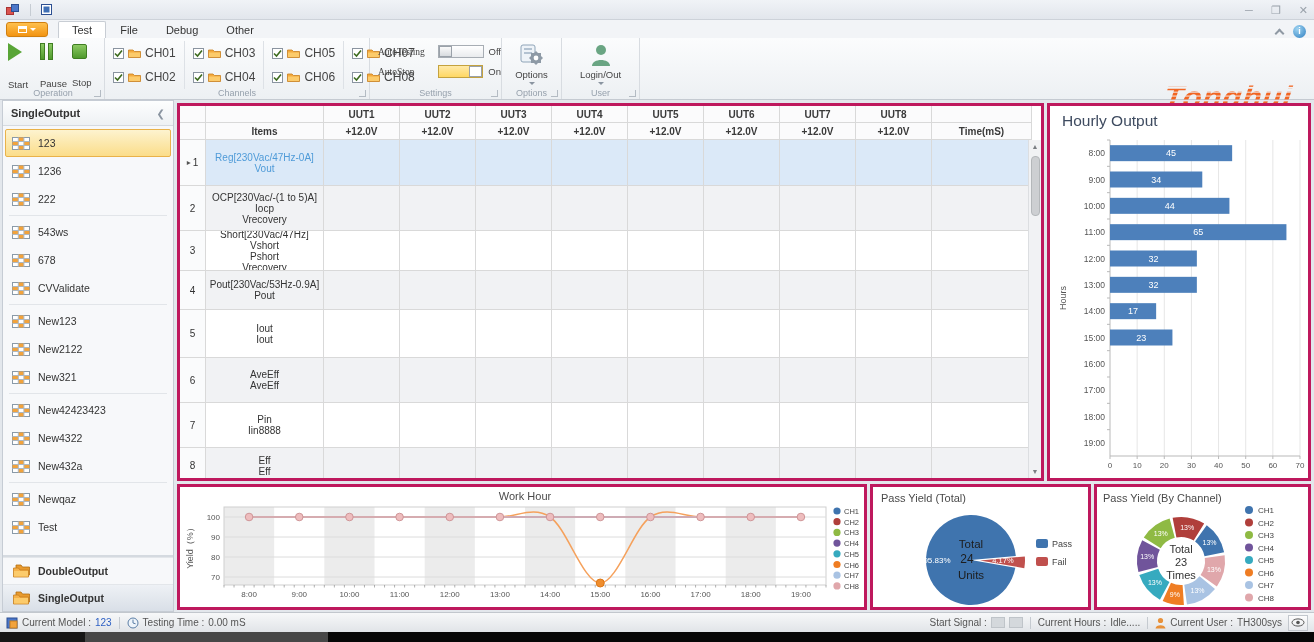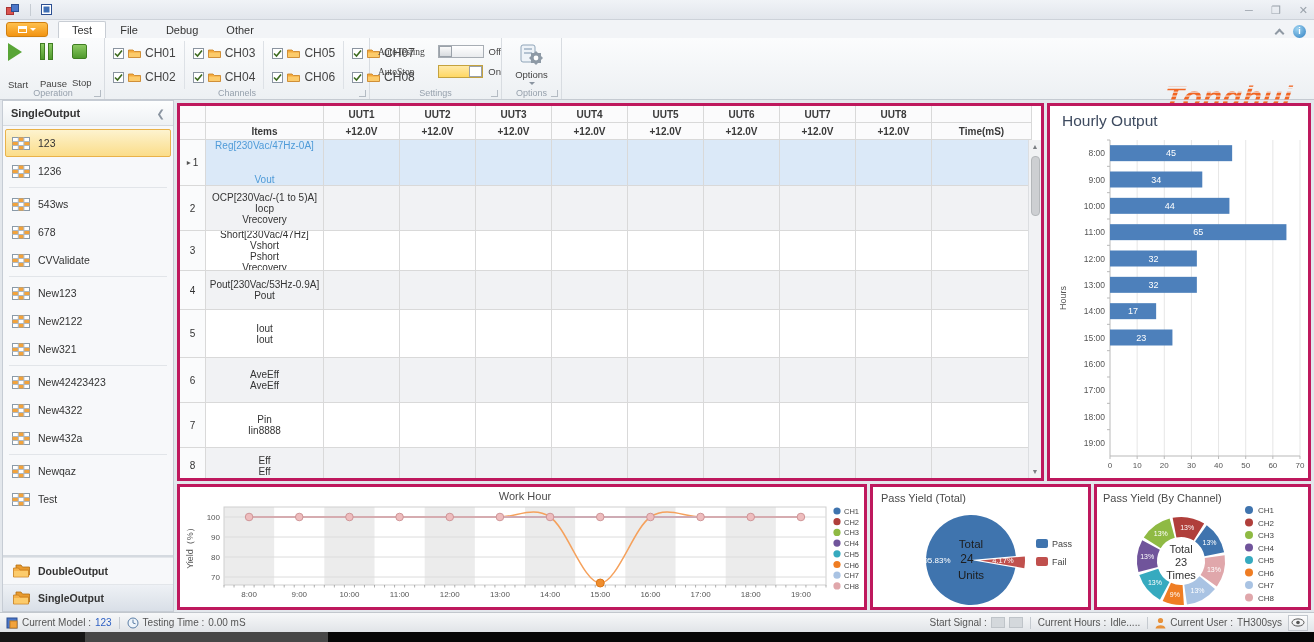--- a/index.html
+++ b/index.html
@@ -301,20 +301,32 @@
           <circle cx="0" cy="0" r="2.4" fill="#fff"></circle>
         </g>
       </svg>
       <span class="lbl">Options</span>
       <span class="caret"></span>
     </div>
     <div class="grp-label">Options</div>
     <span class="launcher"></span>
   </div>
 
+  <div class="grp" style="left:562px;width:78px;">
+    <div class="bigbtn">
+      <svg width="22" height="24">
+        <circle cx="11" cy="7" r="5" fill="#6aa583"></circle>
+        <path d="M2,23 C2,15 20,15 20,23 Z" fill="#6aa583"></path>
+      </svg>
+      <span class="lbl">Login/Out</span>
+      <span class="caret"></span>
+    </div>
+    <div class="grp-label">User</div>
+    <span class="launcher"></span>
+  </div>
 
   <div class="logo">Tonghui</div>
 </div>
 
 <div class="sidebar">
   <div class="sb-head">
     <span class="t">SingleOutput</span>
     <span class="col">❮</span>
   </div>
   <div class="sb-items" id="sbItems">
@@ -338,20 +350,34 @@
           <rect x="6.3" y="0.5" width="5.6" height="4" fill="#f2a33c"></rect>
           <rect x="0.5" y="4.5" width="5.8" height="4" fill="#f2a33c"></rect>
           <rect x="11.9" y="4.5" width="5.6" height="4" fill="#f2a33c"></rect>
           <rect x="6.3" y="8.5" width="5.6" height="4" fill="#f2a33c"></rect>
           <line x1="6.3" y1="0.5" x2="6.3" y2="12.5" stroke="#aeb8c2"></line>
           <line x1="11.9" y1="0.5" x2="11.9" y2="12.5" stroke="#aeb8c2"></line>
           <line x1="0.5" y1="4.5" x2="17.5" y2="4.5" stroke="#aeb8c2"></line>
           <line x1="0.5" y1="8.5" x2="17.5" y2="8.5" stroke="#aeb8c2"></line>
         </svg>
         <span class="lbl">1236</span>
+      </div>
+      <div class="sb-item">
+        <svg width="18" height="13">
+          <rect x="0.5" y="0.5" width="17" height="12" fill="#fff" stroke="#8a9aa8"></rect>
+          <rect x="6.3" y="0.5" width="5.6" height="4" fill="#f2a33c"></rect>
+          <rect x="0.5" y="4.5" width="5.8" height="4" fill="#f2a33c"></rect>
+          <rect x="11.9" y="4.5" width="5.6" height="4" fill="#f2a33c"></rect>
+          <rect x="6.3" y="8.5" width="5.6" height="4" fill="#f2a33c"></rect>
+          <line x1="6.3" y1="0.5" x2="6.3" y2="12.5" stroke="#aeb8c2"></line>
+          <line x1="11.9" y1="0.5" x2="11.9" y2="12.5" stroke="#aeb8c2"></line>
+          <line x1="0.5" y1="4.5" x2="17.5" y2="4.5" stroke="#aeb8c2"></line>
+          <line x1="0.5" y1="8.5" x2="17.5" y2="8.5" stroke="#aeb8c2"></line>
+        </svg>
+        <span class="lbl">222</span>
       </div>
       <div class="sb-sep"></div>
       <div class="sb-item">
         <svg width="18" height="13">
           <rect x="0.5" y="0.5" width="17" height="12" fill="#fff" stroke="#8a9aa8"></rect>
           <rect x="6.3" y="0.5" width="5.6" height="4" fill="#f2a33c"></rect>
           <rect x="0.5" y="4.5" width="5.8" height="4" fill="#f2a33c"></rect>
           <rect x="11.9" y="4.5" width="5.6" height="4" fill="#f2a33c"></rect>
           <rect x="6.3" y="8.5" width="5.6" height="4" fill="#f2a33c"></rect>
           <line x1="6.3" y1="0.5" x2="6.3" y2="12.5" stroke="#aeb8c2"></line>
@@ -548,21 +574,21 @@
         <div class="tcell c-uut">+12.0V</div>
         <div class="tcell c-uut">+12.0V</div>
         <div class="tcell c-uut">+12.0V</div>
         <div class="tcell c-uut">+12.0V</div>
         <div class="tcell c-uut">+12.0V</div>
         <div class="tcell c-uut">+12.0V</div>
         <div class="tcell c-time">Time(mS)</div>
       </div>
       <div class="trow rsel" style="height: 46px;">
         <div class="tcell c-num" style="height: 100%;"><span class="marker">▸</span>1</div>
-        <div class="tcell c-items" style="height: 100%; justify-content: space-between;">
+        <div class="tcell c-items" style="height: 100%;">
           <div class="line">Reg[230Vac/47Hz-0A]</div>
           <div class="line">Vout</div>
         </div>
         <div class="tcell c-uut" style="height: 100%;"></div>
         <div class="tcell c-uut" style="height: 100%;"></div>
         <div class="tcell c-uut" style="height: 100%;"></div>
         <div class="tcell c-uut" style="height: 100%;"></div>
         <div class="tcell c-uut" style="height: 100%;"></div>
         <div class="tcell c-uut" style="height: 100%;"></div>
         <div class="tcell c-uut" style="height: 100%;"></div>

